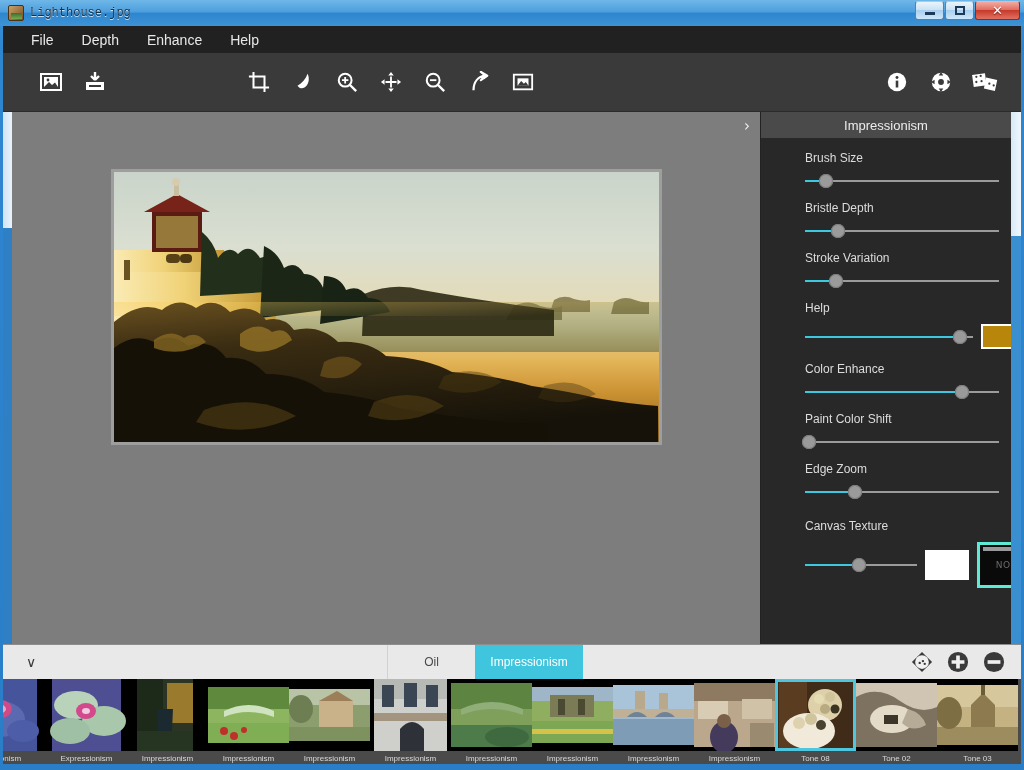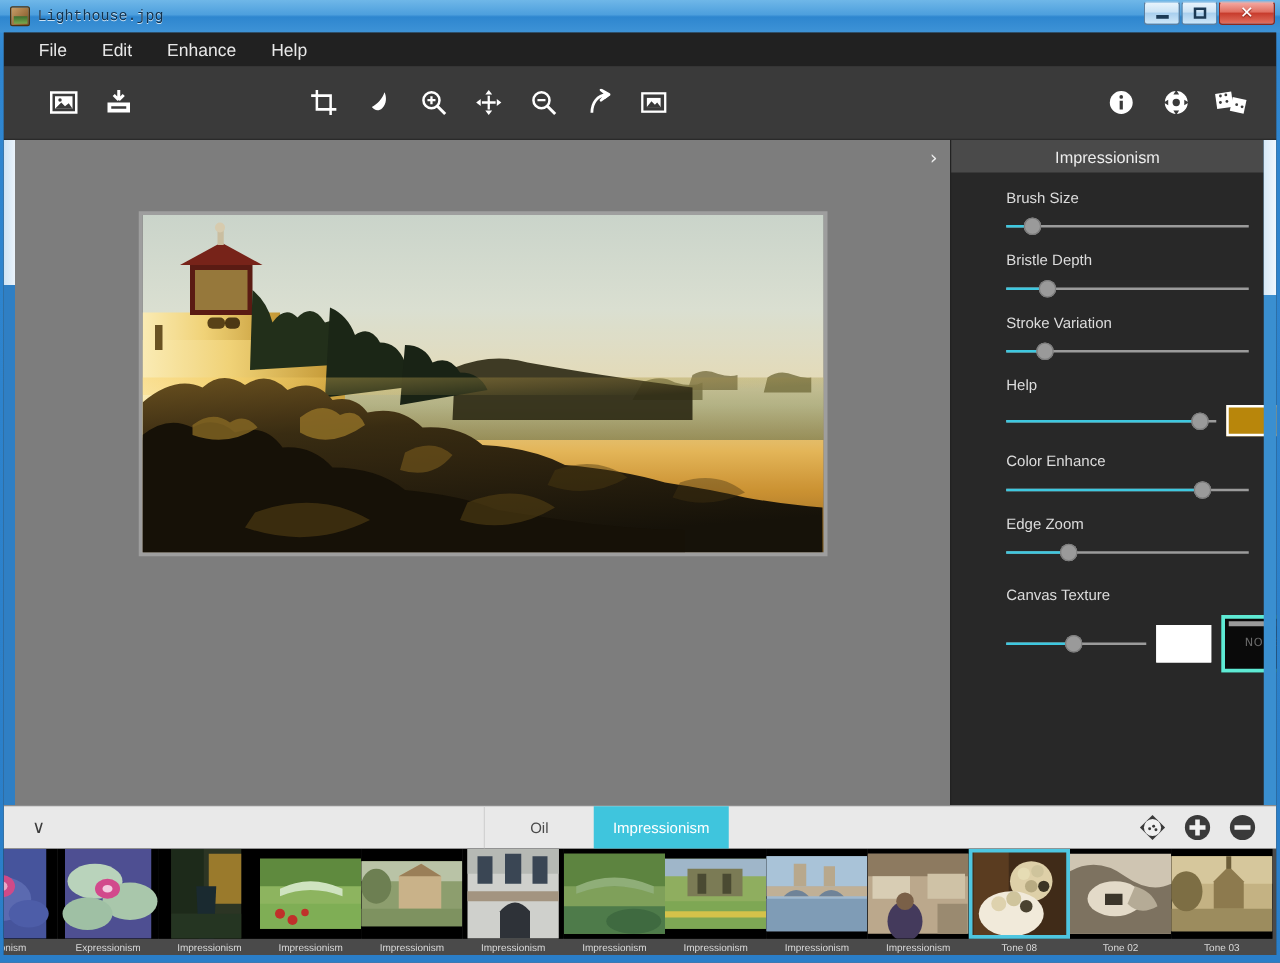--- a/index.html
+++ b/index.html
@@ -231,21 +231,21 @@
       <div class="wb close">
           <span class="g">✕</span>
         </div>
     </div>
   </div>
 
   <div class="app">
 
     <div class="menubar">
       <div class="menu-item">File</div>
-      <div class="menu-item">Edit</div>
+      <div class="menu-item">Depth</div>
       <div class="menu-item">Enhance</div>
       <div class="menu-item">Help</div>
     </div>
 
     <div class="toolbar">
       <div style="width:26px"></div>
 
       <div class="tb-btn">
         <svg width="24" height="24" viewBox="0 0 24 24" class="tb-svg">
           <rect x="2" y="4" width="20" height="16" fill="none" stroke="#fff" stroke-width="2"></rect>
@@ -478,20 +478,30 @@
         <span class="ctrl-label">Color Enhance</span>
         <div class="slider-row">
           <div class="slider">
             <div class="track"></div>
             <div class="track-fill" style="width:81%"></div>
             <div class="knob" style="left:81%"></div>
           </div>
         </div>
       </div>
 
+      <div class="ctrl">
+        <span class="ctrl-label">Paint Color Shift</span>
+        <div class="slider-row">
+          <div class="slider">
+            <div class="track"></div>
+            <div class="track-fill" style="width:0%"></div>
+            <div class="knob" style="left:0%;transform:translateX(-3px)"></div>
+          </div>
+        </div>
+      </div>
 
       <div class="ctrl">
         <span class="ctrl-label">Edge Zoom</span>
         <div class="slider-row">
           <div class="slider">
             <div class="track"></div>
             <div class="track-fill" style="width:26%"></div>
             <div class="knob" style="left:26%"></div>
           </div>
         </div>

